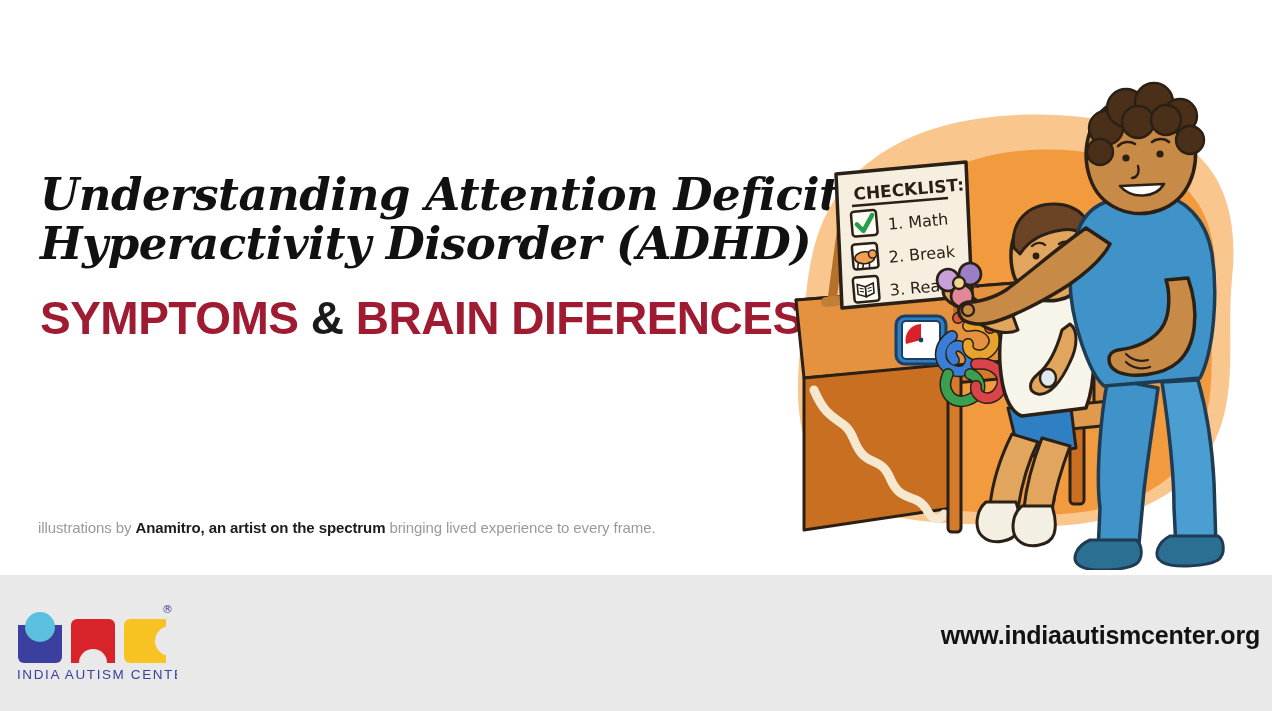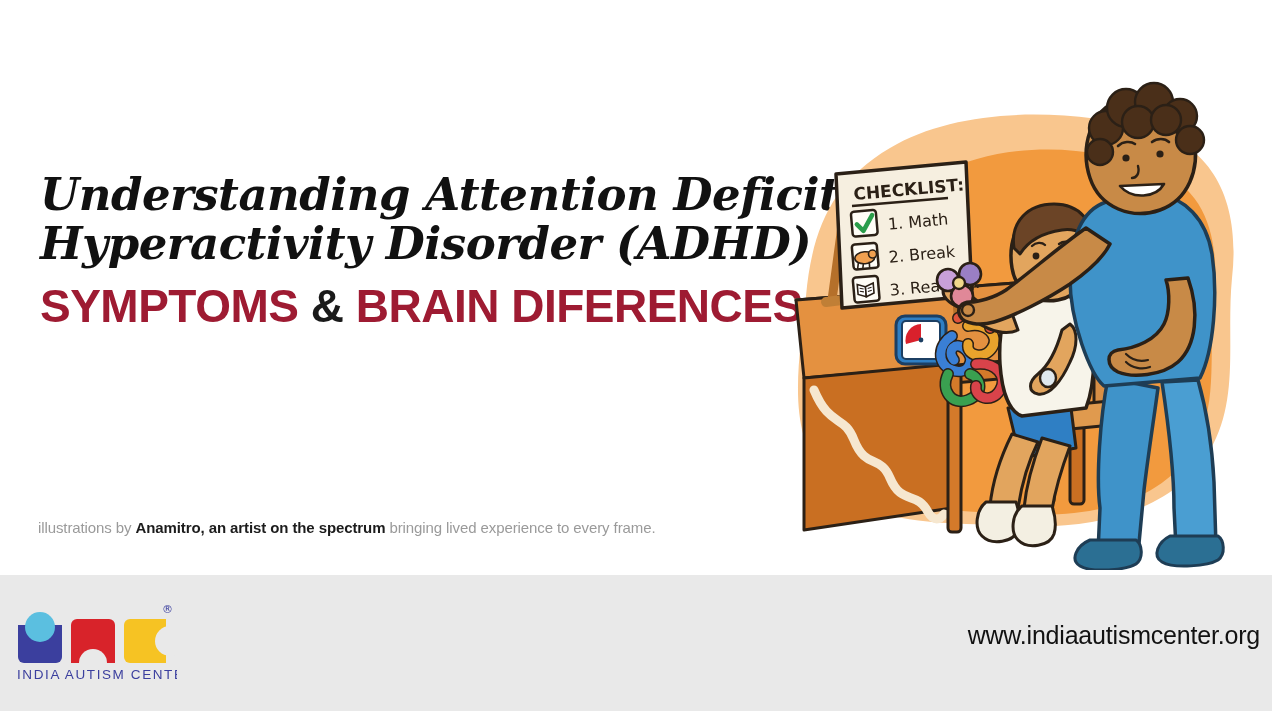--- a/index.html
+++ b/index.html
@@ -25,21 +25,21 @@
     font-family:"DejaVu Serif", serif;
     font-style:italic;
     font-weight:bold;
     font-size:45px;
     line-height:49px;
     color:#111111;
     letter-spacing:-0.5px;
     white-space:nowrap;
   }
   .title-accent{
-    margin-top:12px;
+    margin-top:24px;
     font-family:"Liberation Sans", sans-serif;
     font-weight:bold;
     font-size:46px;
     line-height:52px;
     letter-spacing:-0.5px;
     color:#9e1b32;
     white-space:nowrap;
   }
   .amp{color:#1a1a1a;}
 
@@ -64,21 +64,21 @@
     position:absolute;left:0;top:575px;width:1272px;height:136px;
     background:#e9e9e9;
   }
   .logo{
     position:absolute;left:12px;top:24px;width:165px;height:86px;
   }
   .logo svg{display:block;}
   .site-url{
     position:absolute;right:12px;top:46px;
     font-size:25px;
-    font-weight:normal;
+    font-weight:bold;
     color:#121212;
     letter-spacing:-0.2px;
     white-space:nowrap;
   }
 </style>
 </head>
 <body>
 
 <div class="slide">
 

